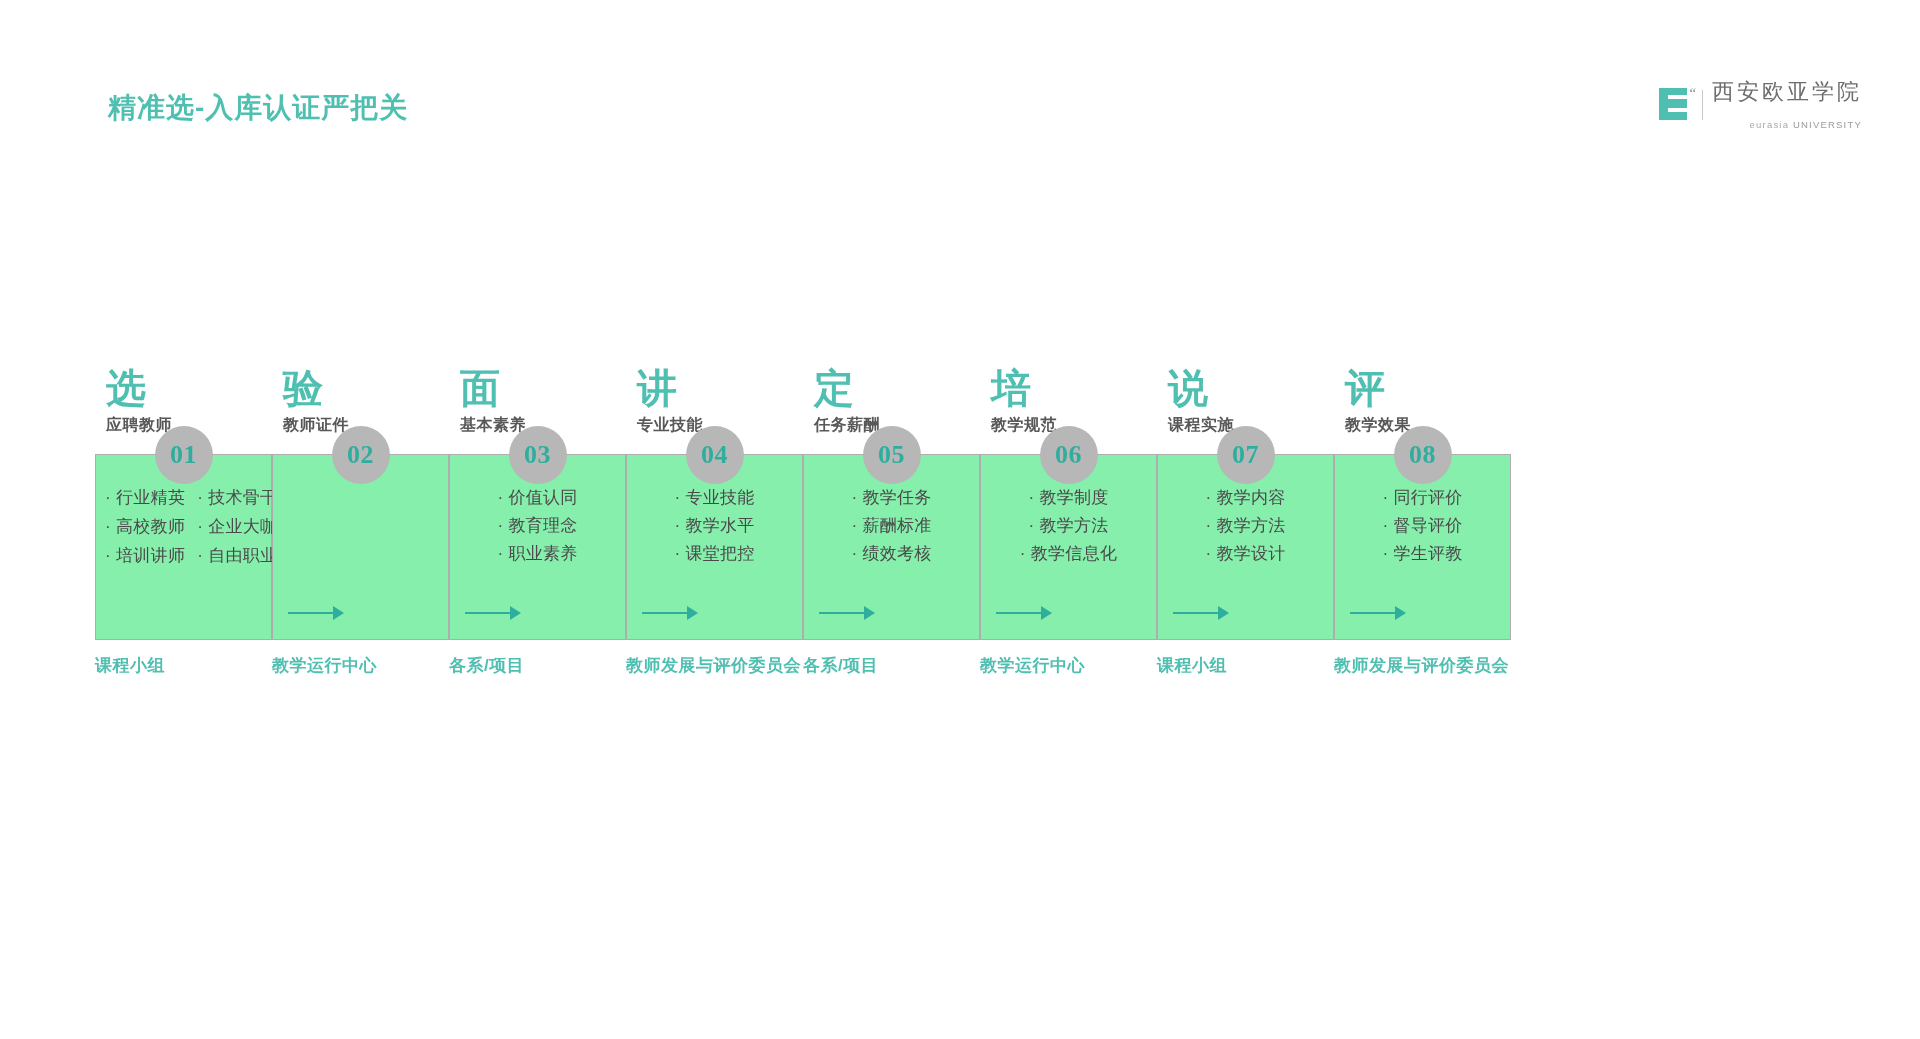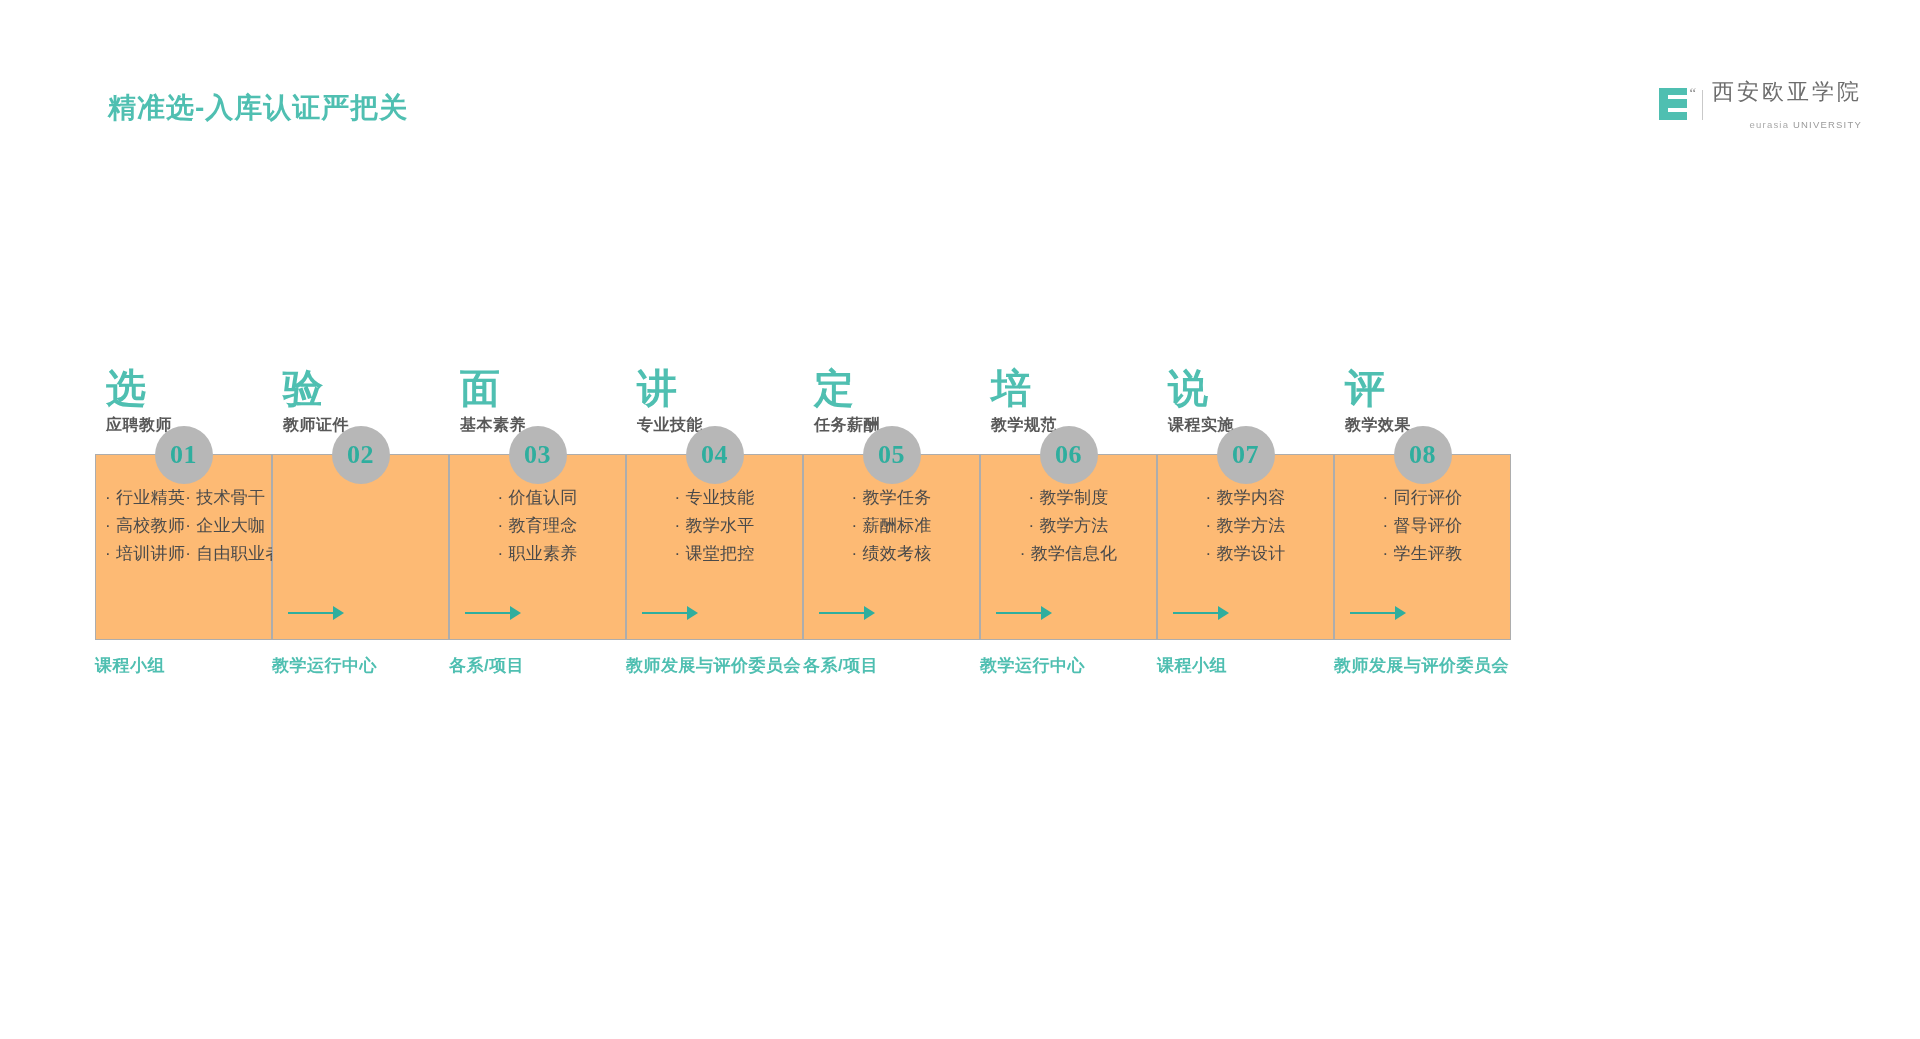--- a/index.html
+++ b/index.html
@@ -56,38 +56,38 @@
   .step-key{
     font-size:40px;font-weight:bold;color:#4fbfb1;line-height:1;letter-spacing:1px;
   }
   .step-sub{
     font-size:16px;font-weight:bold;color:#585858;margin-top:9px;
     line-height:1;white-space:nowrap;letter-spacing:0.5px;
   }
 
   .card-wrap{position:relative;}
   .card{
-    position:relative;border:1px solid #adadad;background:#fdba74;
+    position:relative;border:1px solid #adadad;background:#86efac;
     height:186px;box-sizing:border-box;padding:34px 0 0 0;
   }
   .badge{
     position:absolute;top:-29px;left:50%;transform:translateX(-50%);
     width:58px;height:58px;border-radius:50%;background:#b7b7b7;
     display:flex;align-items:center;justify-content:center;z-index:3;
   }
   .badge-num{
     font-size:26px;font-weight:bold;color:#2fae9e;line-height:1;
     font-family:"Liberation Serif",serif;letter-spacing:0.5px;
   }
   .bullets{
     display:flex;flex-direction:column;gap:11px;padding-left:14px;
   }
   .bullets.two-col{
     display:grid;grid-template-columns:auto auto;
-    justify-content:start;column-gap:0px;row-gap:11px;padding-left:9px;
+    justify-content:start;column-gap:0px;row-gap:11px;padding-left:9px;gap:12px;
   }
   .bullet{
     font-size:17px;color:#4a4a4a;white-space:nowrap;line-height:1;
     letter-spacing:0.3px;
   }
   .bullet::before{content:"· ";color:#4a4a4a;}
   .bullets.centered{padding-left:0;align-items:center;}
 
   .card-foot{
     margin-top:14px;text-align:left;font-size:17px;font-weight:bold;

